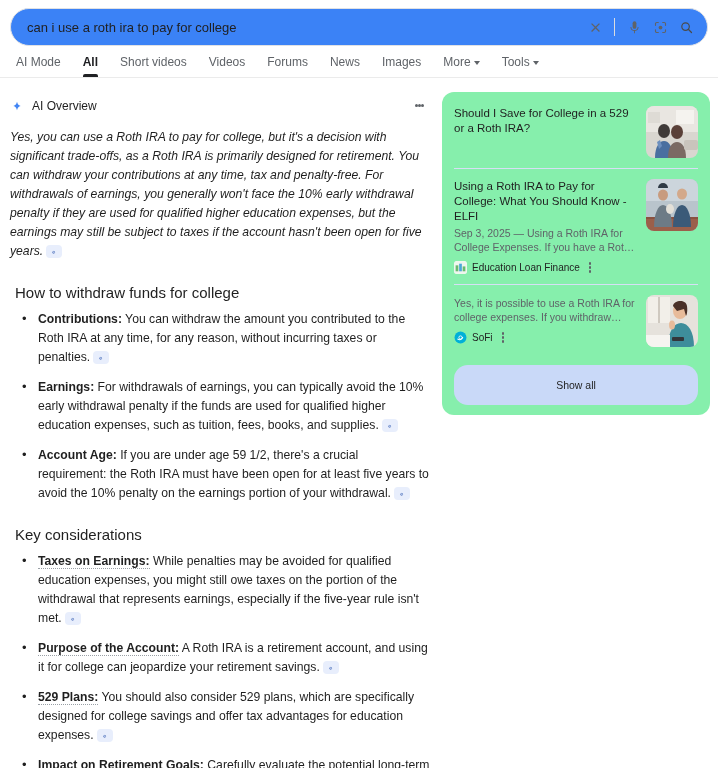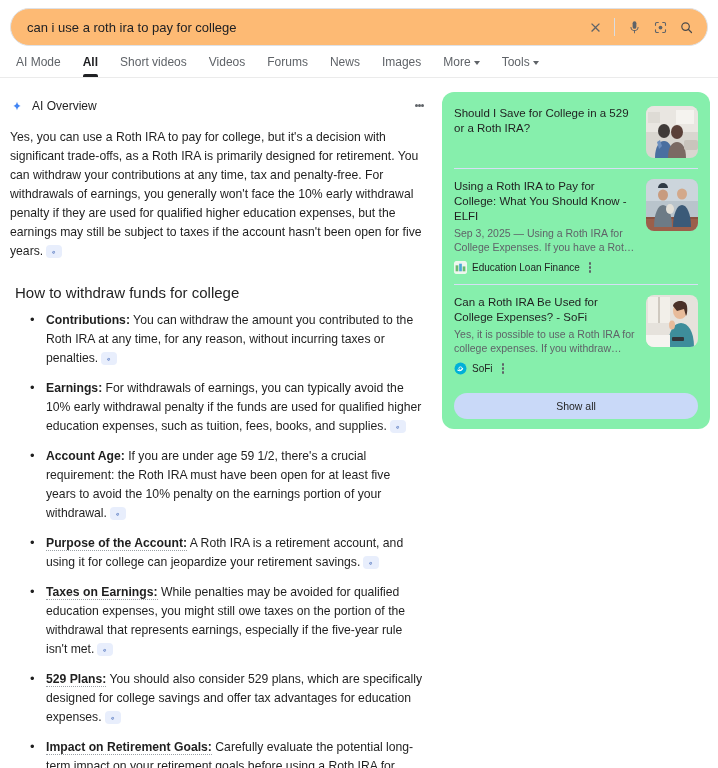--- a/index.html
+++ b/index.html
@@ -12,21 +12,21 @@
     overflow: hidden;
   }
 
   
   .searchbar-wrap { padding: 8px 10px 0 10px; }
   .searchbar {
     display: flex; align-items: center;
     height: 38px;
     border: 1px solid #dfe1e5;
     border-radius: 20px;
-    background: #fdba74;
+    background: #3b82f6;
     padding: 0 8px 0 16px;
   }
   .search-input {
     flex: 1; border: 0; outline: none;
     font-family: "Liberation Sans", sans-serif;
     font-size: 13px; color: #202124;
     background: transparent;
     padding: 0;
   }
   .sb-icon { display: flex; align-items: center; justify-content: center;
@@ -72,24 +72,24 @@
   .spark { margin-right: 8px; display: flex; align-items: center; }
   .aio-title { font-size: 12px; color: #1f1f1f; }
   .aio-kebab { position: absolute; right: 0; top: 6px;
     width: 22px; height: 22px; display: flex; align-items: center;
     justify-content: center; cursor: pointer; border-radius: 50%; }
   .kdot { width: 3px; height: 3px; border-radius: 50%; background: #5f6368;
           margin: 1.2px 0; }
 
   
   .aio-body { font-size: 12.2px; line-height: 19px; color: #1f1f1f; }
-  .aio-p { margin: 4px 0 0 0; }
+  .aio-p { margin: 4px 0 0 0; font-style: italic; }
   .aio-h { font-size: 15px; font-weight: normal; color: #1f1f1f;
            margin: 22px 0 7px 5px; line-height: 20px; }
-  ul.aio-list { margin: 8px; padding: 0 0 0 18px; list-style: none; }
+  ul.aio-list { margin: 0; padding: 0 0 0 18px; list-style: none; }
   ul.aio-list li { position: relative; margin: 0 0 11px 0; padding-left: 10px; }
   ul.aio-list li::before {
     content: "•"; position: absolute; left: -6px; top: -1px;
     color: #1f1f1f; font-size: 13px;
   }
   .lead { font-weight: bold; }
   .lead.dotted { border-bottom: 1px dotted #9aa0a6; }
 
   
   .cite {
@@ -120,21 +120,21 @@
   }
   .si-src { display: flex; align-items: center; gap: 5px; margin-top: 7px; }
   .si-src-name { font-size: 10px; color: #1f1f1f; }
   .si-kebab { display: flex; flex-direction: column; align-items: center;
               margin-left: 4px; cursor: pointer; }
   .si-kebab i { width: 2.5px; height: 2.5px; background: #5f6368;
                 border-radius: 50%; margin: 0.8px 0; display: block; }
   .si-thumb { width: 52px; height: 52px; border-radius: 8px; flex: 0 0 52px;
               overflow: hidden; }
   .show-all {
-    width: 100%; height: 26px; margin-top: 8px;
+    width: 100%; height: 40px; margin-top: 8px;
     background: #c9d9f8; border: none; border-radius: 14px;
     font-size: 10.5px; color: #1f1f1f;
     font-family: "Liberation Sans", sans-serif; cursor: pointer;
   }
   .favicon { width: 13px; height: 13px; flex: 0 0 13px; border-radius: 2px; }
 </style>
 </head>
 <body>
 
 <div class="searchbar-wrap">
@@ -237,27 +237,28 @@
                 <path fill="#5b7cc2" d="M10.6 13.4a1 1 0 0 1 0-1.4l2.6-2.6a1 1 0 1 1 1.4 1.4L12 13.4a1 1 0 0 1-1.4 0zM8 16a4 4 0 0 1 0-5.7l2.1-2.1 1.4 1.4-2.1 2.1a2 2 0 0 0 2.8 2.8l2.1-2.1 1.4 1.4-2.1 2.1A4 4 0 0 1 8 16z"></path>
               </svg>
             </span></li>
         <li><span class="lead">Account Age:</span><span> If you are under age 59 1/2, there's a crucial requirement: the Roth IRA must have been open for at least five years to avoid the 10% penalty on the earnings portion of your withdrawal.</span><span class="cite">
               <svg width="8" height="8" viewBox="0 0 24 24">
                 <path fill="#5b7cc2" d="M10.6 13.4a1 1 0 0 1 0-1.4l2.6-2.6a1 1 0 1 1 1.4 1.4L12 13.4a1 1 0 0 1-1.4 0zM8 16a4 4 0 0 1 0-5.7l2.1-2.1 1.4 1.4-2.1 2.1a2 2 0 0 0 2.8 2.8l2.1-2.1 1.4 1.4-2.1 2.1A4 4 0 0 1 8 16z"></path>
               </svg>
             </span></li>
       </ul>
 
+      <h2 class="aio-h">Key considerations</h2>
       <ul class="aio-list">
+        <li><span class="lead dotted">Taxes on Earnings:</span><span> While penalties may be avoided for qualified education expenses, you might still owe taxes on the portion of the withdrawal that represents earnings, especially if the five-year rule isn't met.</span><span class="cite">
+              <svg width="8" height="8" viewBox="0 0 24 24">
+                <path fill="#5b7cc2" d="M10.6 13.4a1 1 0 0 1 0-1.4l2.6-2.6a1 1 0 1 1 1.4 1.4L12 13.4a1 1 0 0 1-1.4 0zM8 16a4 4 0 0 1 0-5.7l2.1-2.1 1.4 1.4-2.1 2.1a2 2 0 0 0 2.8 2.8l2.1-2.1 1.4 1.4-2.1 2.1A4 4 0 0 1 8 16z"></path>
+              </svg>
+            </span></li>
         <li><span class="lead dotted">Purpose of the Account:</span><span> A Roth IRA is a retirement account, and using it for college can jeopardize your retirement savings.</span><span class="cite">
-              <svg width="8" height="8" viewBox="0 0 24 24">
-                <path fill="#5b7cc2" d="M10.6 13.4a1 1 0 0 1 0-1.4l2.6-2.6a1 1 0 1 1 1.4 1.4L12 13.4a1 1 0 0 1-1.4 0zM8 16a4 4 0 0 1 0-5.7l2.1-2.1 1.4 1.4-2.1 2.1a2 2 0 0 0 2.8 2.8l2.1-2.1 1.4 1.4-2.1 2.1A4 4 0 0 1 8 16z"></path>
-              </svg>
-            </span></li>
-        <li><span class="lead dotted">Taxes on Earnings:</span><span> While penalties may be avoided for qualified education expenses, you might still owe taxes on the portion of the withdrawal that represents earnings, especially if the five-year rule isn't met.</span><span class="cite">
               <svg width="8" height="8" viewBox="0 0 24 24">
                 <path fill="#5b7cc2" d="M10.6 13.4a1 1 0 0 1 0-1.4l2.6-2.6a1 1 0 1 1 1.4 1.4L12 13.4a1 1 0 0 1-1.4 0zM8 16a4 4 0 0 1 0-5.7l2.1-2.1 1.4 1.4-2.1 2.1a2 2 0 0 0 2.8 2.8l2.1-2.1 1.4 1.4-2.1 2.1A4 4 0 0 1 8 16z"></path>
               </svg>
             </span></li>
         <li><span class="lead dotted">529 Plans:</span><span> You should also consider 529 plans, which are specifically designed for college savings and offer tax advantages for education expenses.</span><span class="cite">
               <svg width="8" height="8" viewBox="0 0 24 24">
                 <path fill="#5b7cc2" d="M10.6 13.4a1 1 0 0 1 0-1.4l2.6-2.6a1 1 0 1 1 1.4 1.4L12 13.4a1 1 0 0 1-1.4 0zM8 16a4 4 0 0 1 0-5.7l2.1-2.1 1.4 1.4-2.1 2.1a2 2 0 0 0 2.8 2.8l2.1-2.1 1.4 1.4-2.1 2.1A4 4 0 0 1 8 16z"></path>
               </svg>
             </span></li>
         <li><span class="lead dotted">Impact on Retirement Goals:</span><span> Carefully evaluate the potential long-term impact on your retirement goals before using a Roth IRA for college.</span></li>
@@ -319,21 +320,20 @@
             <path d="M8 48c0-13 4-22 9-22s9 9 9 22z" fill="#6d7b86"></path>
             <ellipse cx="36" cy="15" rx="5" ry="5.5" fill="#d3a98b"></ellipse>
             <path d="M27 48c0-13 4-22 9-22s9 9 9 22z" fill="#3b5a78"></path>
             <ellipse cx="24" cy="30" rx="4" ry="5" fill="#e3e0d8"></ellipse>
           </svg>
         </div>
       </div>
 
       <div class="side-item">
         <div class="si-text">
-          <div class="si-title">Can a Roth IRA Be Used for College Expenses? - SoFi</div>
           <div class="si-snippet">Yes, it is possible to use a Roth IRA for college expenses. If you withdraw money from a Roth…</div>
           <div class="si-src">
             <svg class="favicon" viewBox="0 0 24 24">
               <circle cx="12" cy="12" r="11" fill="#00b0d8"></circle>
               <path d="M7 15c3 2 7 1 9-3" stroke="#fff" stroke-width="2" fill="none" stroke-linecap="round"></path>
               <circle cx="12" cy="12" r="3" fill="none" stroke="#fff" stroke-width="1.6"></circle>
             </svg>
             <span class="si-src-name">SoFi</span>
             <span class="si-kebab">
                 <i></i>

